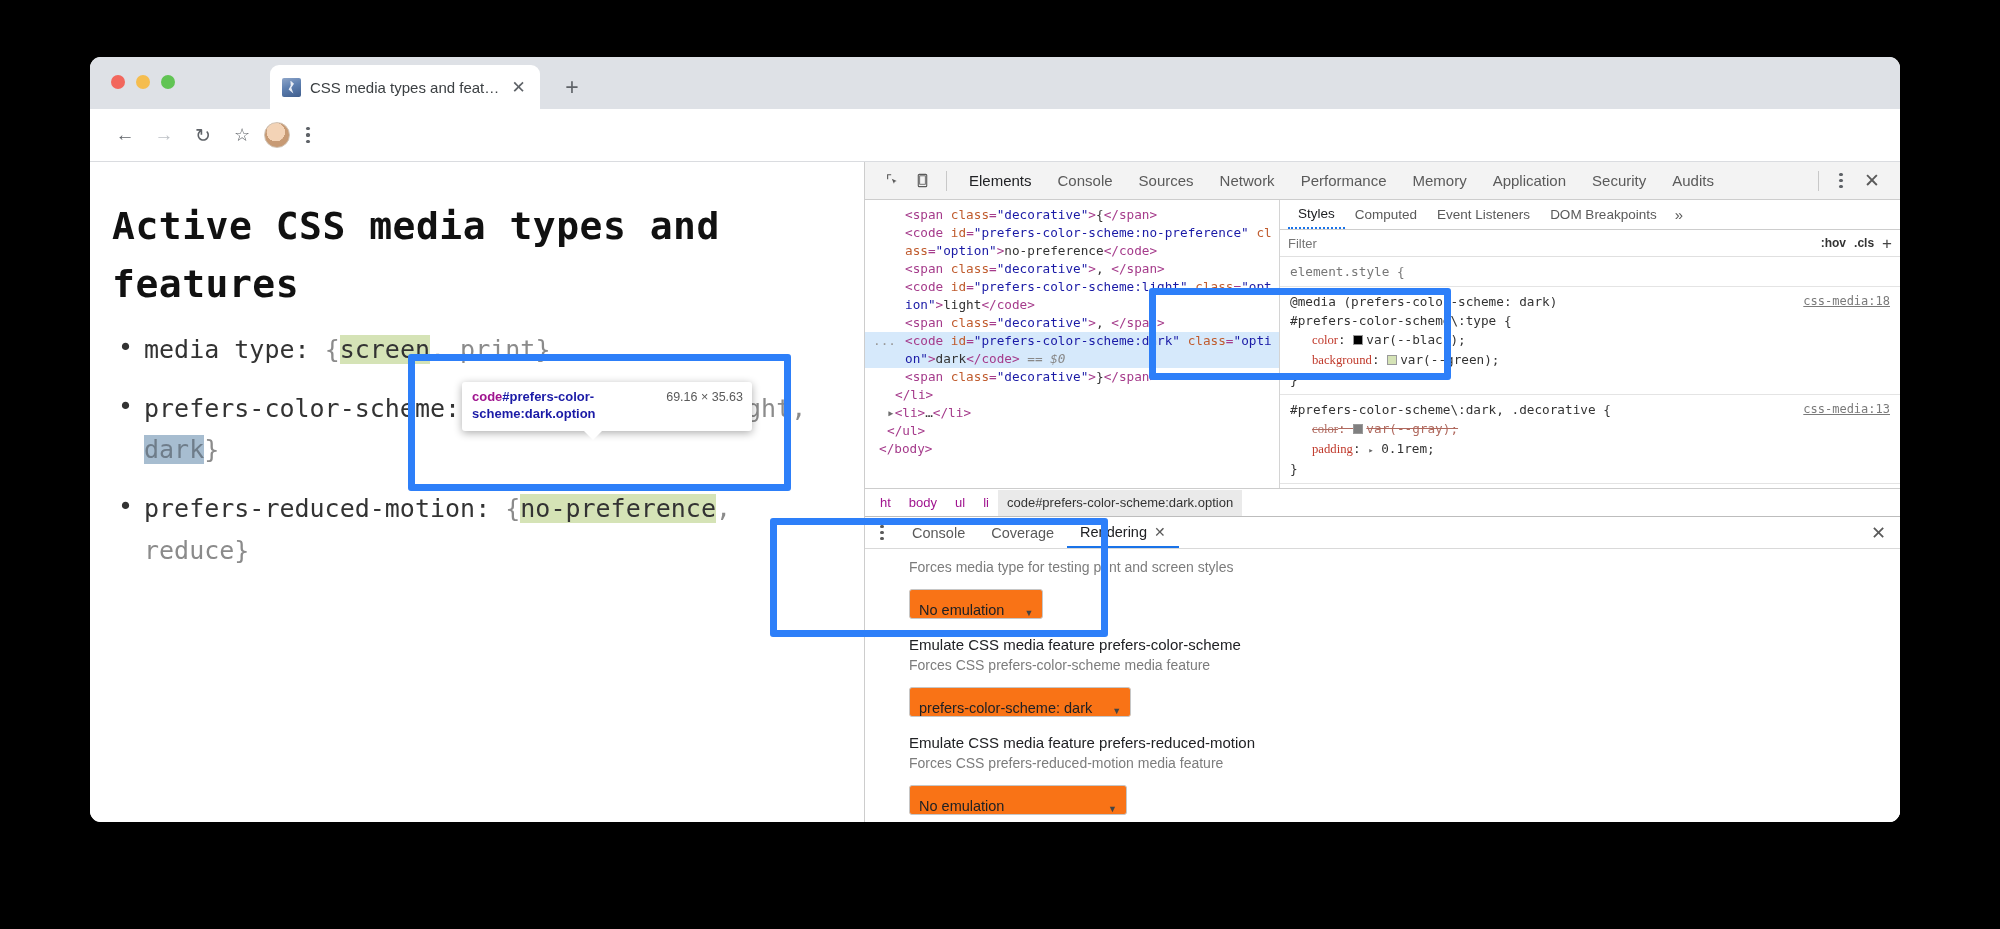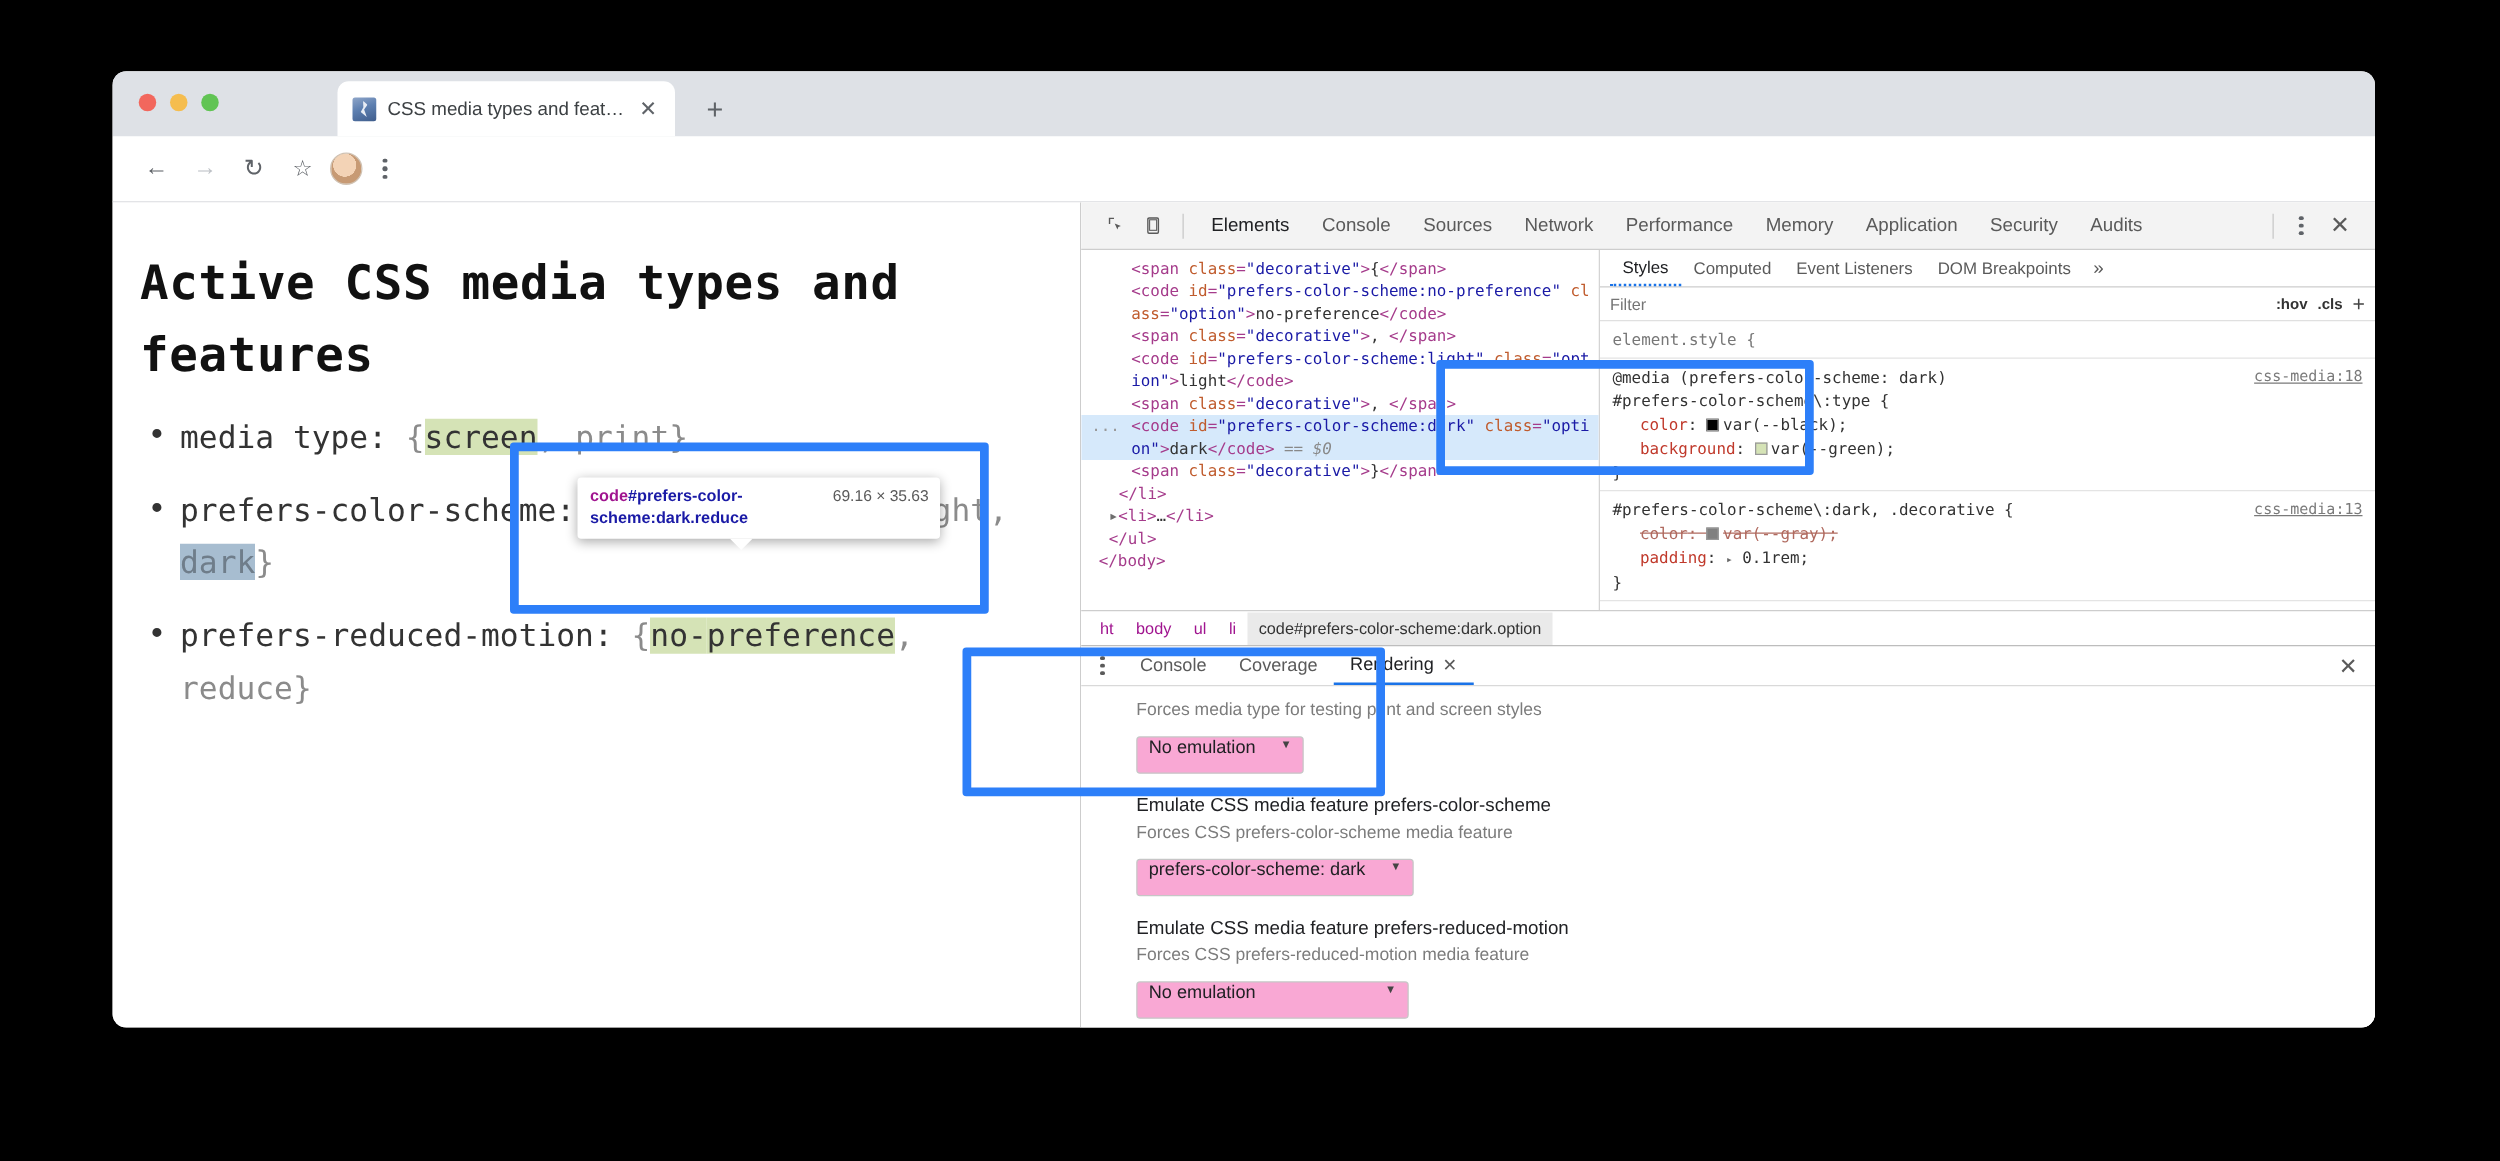--- a/index.html
+++ b/index.html
@@ -242,21 +242,21 @@
     font-family: "DejaVu Sans Mono", monospace;
     font-size: 12.7px; line-height: 1.5;
     color: #333;
   }
   .css-rule { padding: 5px 8px 5px 10px; border-bottom: 1px solid #e4e4e4; position: relative; }
   .css-src {
     position: absolute; right: 10px; top: 5px;
     font-size: 12px; color: #7a7a7a; text-decoration: underline;
   }
   .sel-g { color: #777; }
-  .prop { color: #c0392b; }
+  .prop { color: #c0392b; font-family: Liberation Serif, serif; }
   .val  { color: #333; }
   .ind { padding-left: 22px; }
   .strike { text-decoration: line-through; color: #b06a5f; }
   .swatch {
     display: inline-block; width: 10px; height: 10px;
     border: 1px solid #999; vertical-align: -1px; margin-right: 3px;
   }
   .sw-black { background: #000; }
   .sw-green { background: #d5e3b6; }
   .sw-gray  { background: #808080; }
@@ -300,24 +300,24 @@
   }
   .dr-tab.active { color: #202124; border-bottom: 2px solid #1a73e8; }
   .dr-tab .x { font-size: 14px; color: #5a5a5a; }
   .drawer-close { margin-left: auto; font-size: 18px; color: #5a5a5a; padding: 0 14px; }
 
   .render-body { flex: 1 1 auto; padding: 8px 0 0 44px; overflow: hidden; }
   .rs-title { font-size: 15px; color: #202124; line-height: 1.35; }
   .rs-desc  { font-size: 14px; color: #7c7c7c; line-height: 1.35; margin-top: 1px; }
   .rs-select {
     margin-top: 12px; height: 30px; min-width: 128px;
-    display: inline-flex; align-items: flex-start; justify-content: space-between;
+    display: inline-flex; align-items: flex-end; justify-content: space-between;
     gap: 20px; padding: 0 9px;
     border: 1px solid #c6c6c6; border-radius: 3px;
-    background: #f9a8d4;
+    background: #f97316;
     font-size: 14.5px; color: #202124;
   }
   .rs-select .cv { font-size: 9px; color: #444; }
   .rs-block { margin-bottom: 16px; }
   .rs-block.wide .rs-select { min-width: 218px; }
 
   
   .anno {
     position: absolute;
     border: 7px solid #2d7ff9;
@@ -559,21 +559,21 @@
                 <span class="cv">▼</span>
               </div>
           </div>
         </div>
       </div>
 
     </div>
   </div>
 
   <div class="tooltip">
-    <div class="t-sel"><span class="t-tag">code</span><span class="t-id">#prefers-color-scheme:dar</span><span class="t-id">k</span><span class="t-cls">.reduce</span></div>
+    <div class="t-sel"><span class="t-tag">code</span><span class="t-id">#prefers-color-scheme:dar</span><span class="t-id">k</span><span class="t-cls">.option</span></div>
     <div class="t-dim">69.16 × 35.63</div>
   </div>
 
   <div class="anno" id="anno-page"></div>
   <div class="anno" id="anno-styles"></div>
   <div class="anno" id="anno-render"></div>
 
 </div>
 
 </body></html>

